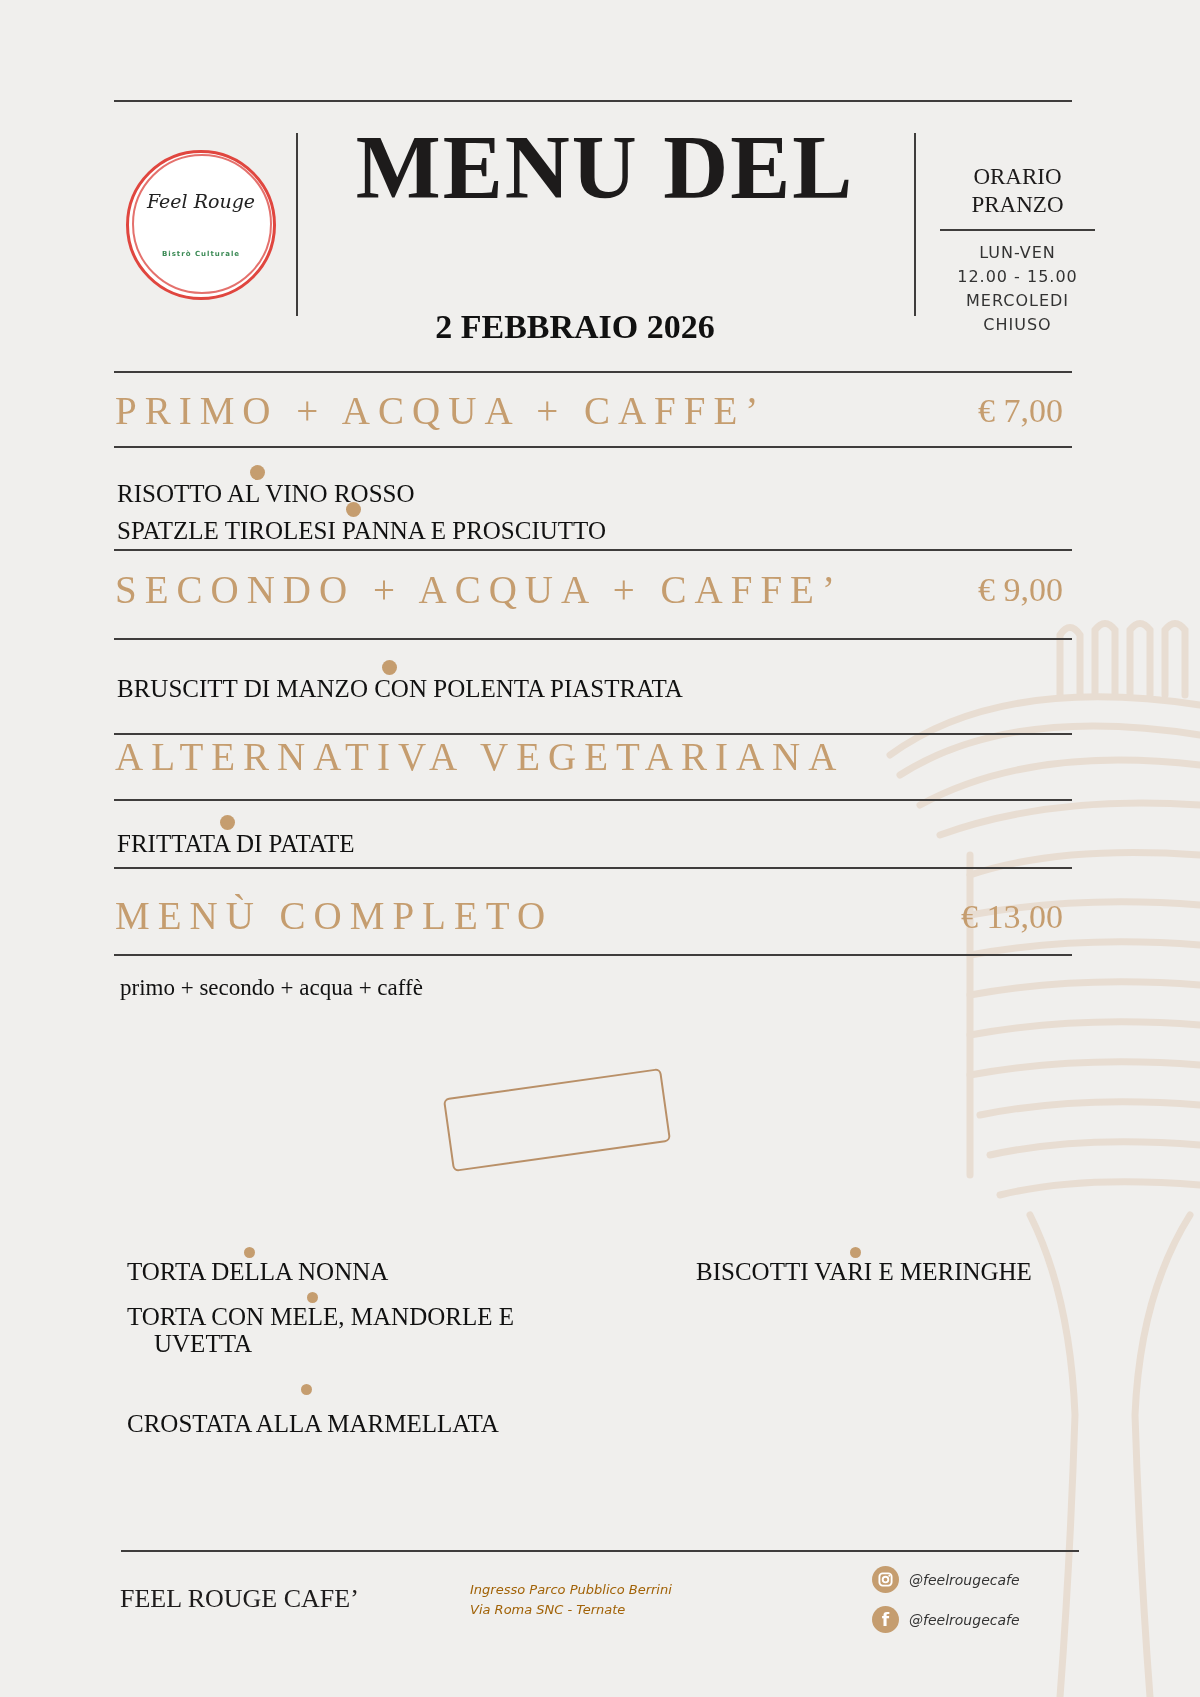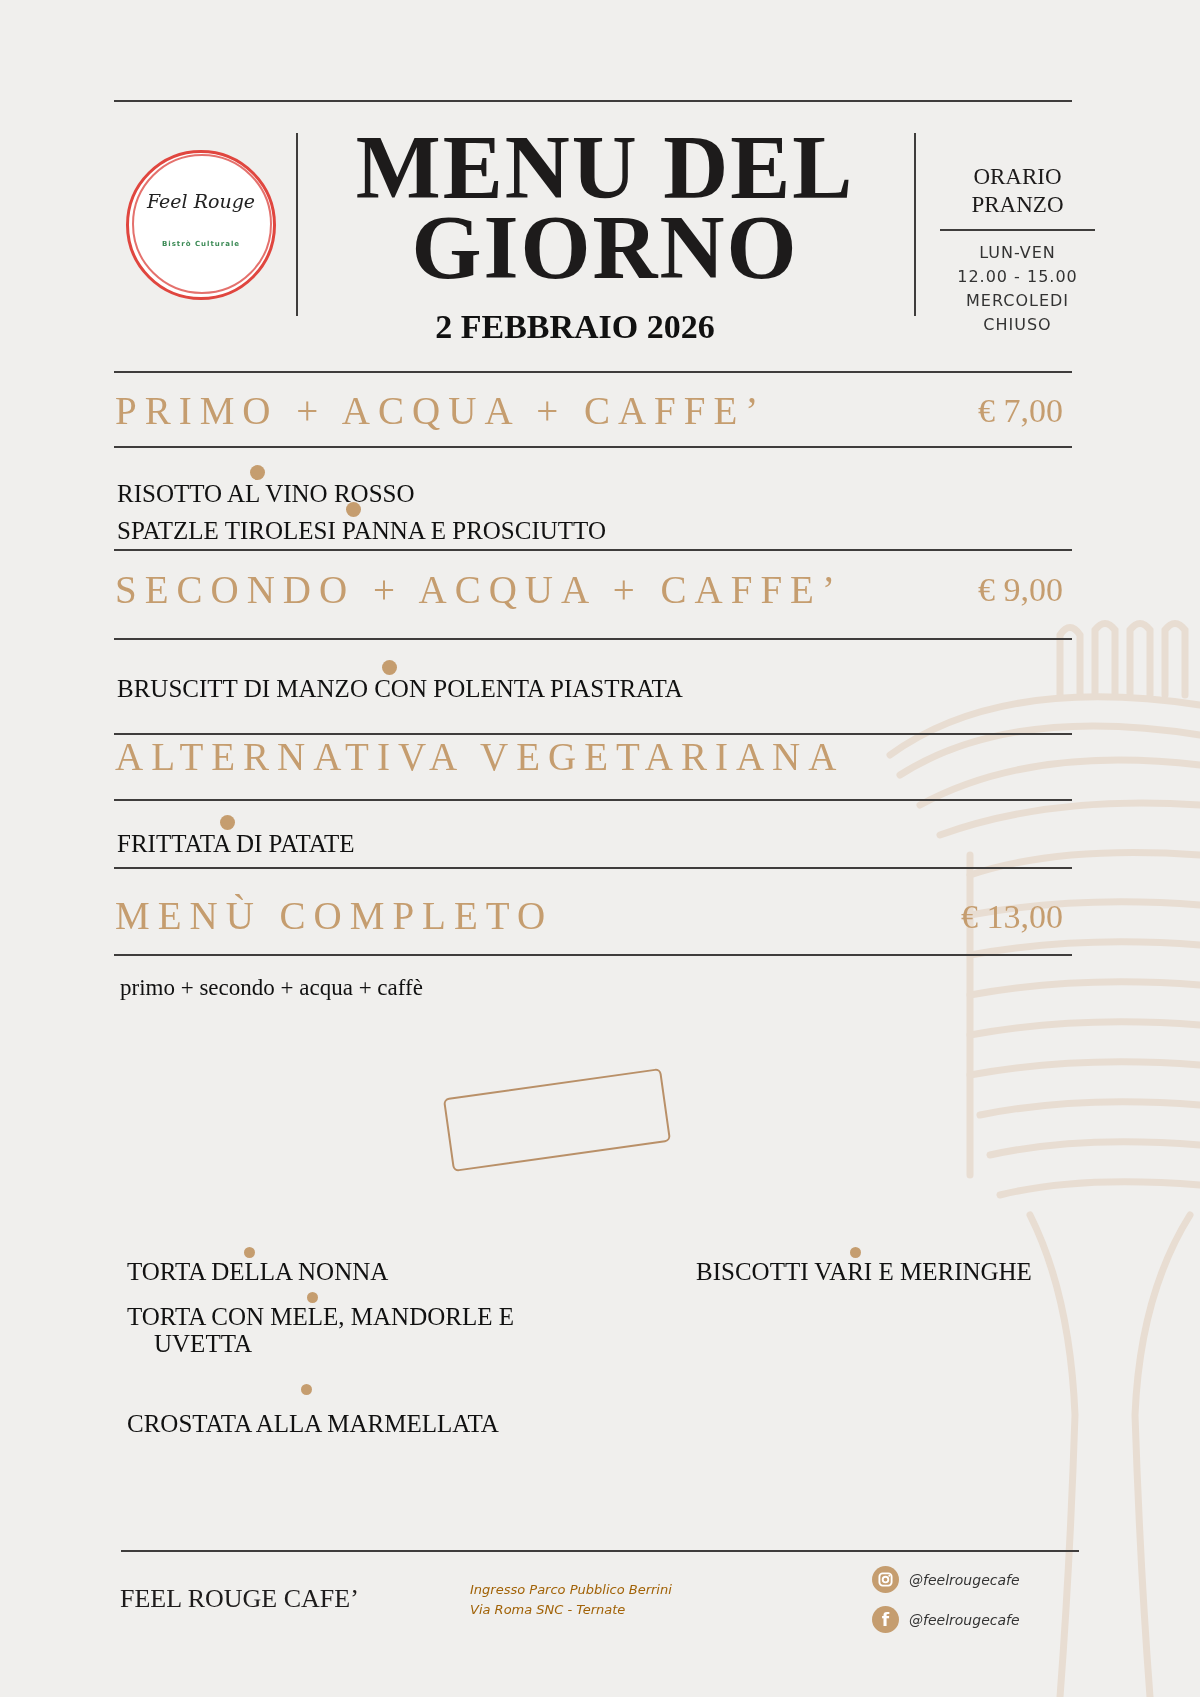--- a/index.html
+++ b/index.html
@@ -48,29 +48,28 @@
     <path d="M310 600 Q260 680 255 800 Q260 950 270 1082"></path>
   </g>
 </svg>
 
 <div class="hr" style="left:114px;top:100px;width:958px;"></div>
 
 <div class="logo">
   <div class="ring" style="left:-2px;top:-2px;width:144px;height:144px;border-color:#e0463f;"></div>
   <div class="ring" style="left:4px;top:2px;width:136px;height:136px;border-width:2px;border-color:#d8342f;opacity:.7;"></div>
   <div class="abs" style="left:16px;top:38px;width:114px;text-align:center;font-family:'DejaVu Serif',serif;font-style:italic;font-size:19px;color:#222;">Feel Rouge</div>
-  <div class="abs" style="left:16px;top:88px;width:114px;text-align:center;font-family:'DejaVu Sans',sans-serif;font-size:7px;letter-spacing:1px;color:#3b8a55;font-weight:bold;">Bistrò Culturale</div>
+  <div class="abs" style="left:16px;top:98px;width:114px;text-align:center;font-family:'DejaVu Sans',sans-serif;font-size:7px;letter-spacing:1px;color:#3b8a55;font-weight:bold;">Bistrò Culturale</div>
 </div>
 
 <div class="vr" style="left:296px;top:133px;height:183px;"></div>
 <div class="vr" style="left:914px;top:133px;height:183px;"></div>
 
 <div class="abs" style="left:300px;top:128px;width:610px;text-align:center;font-size:90px;line-height:80px;font-weight:bold;color:#1d1b1b;letter-spacing:2px;">
   <div>MENU DEL</div>
-  <div>GIORNO</div>
 </div>
 <div class="abs" style="left:300px;top:308px;width:550px;text-align:center;font-size:34px;font-weight:bold;color:#111;">2 FEBBRAIO 2026</div>
 
 <div class="abs" style="left:940px;top:163px;width:155px;text-align:center;font-size:23px;line-height:28px;color:#1d1b1b;">
   <div>ORARIO</div>
   <div>PRANZO</div>
 </div>
 <div class="hr" style="left:940px;top:229px;width:155px;"></div>
 <div class="abs" style="left:940px;top:241px;width:155px;text-align:center;font-family:'DejaVu Sans',sans-serif;font-size:16px;line-height:24px;letter-spacing:1px;color:#333;">
   <div>LUN-VEN</div>

